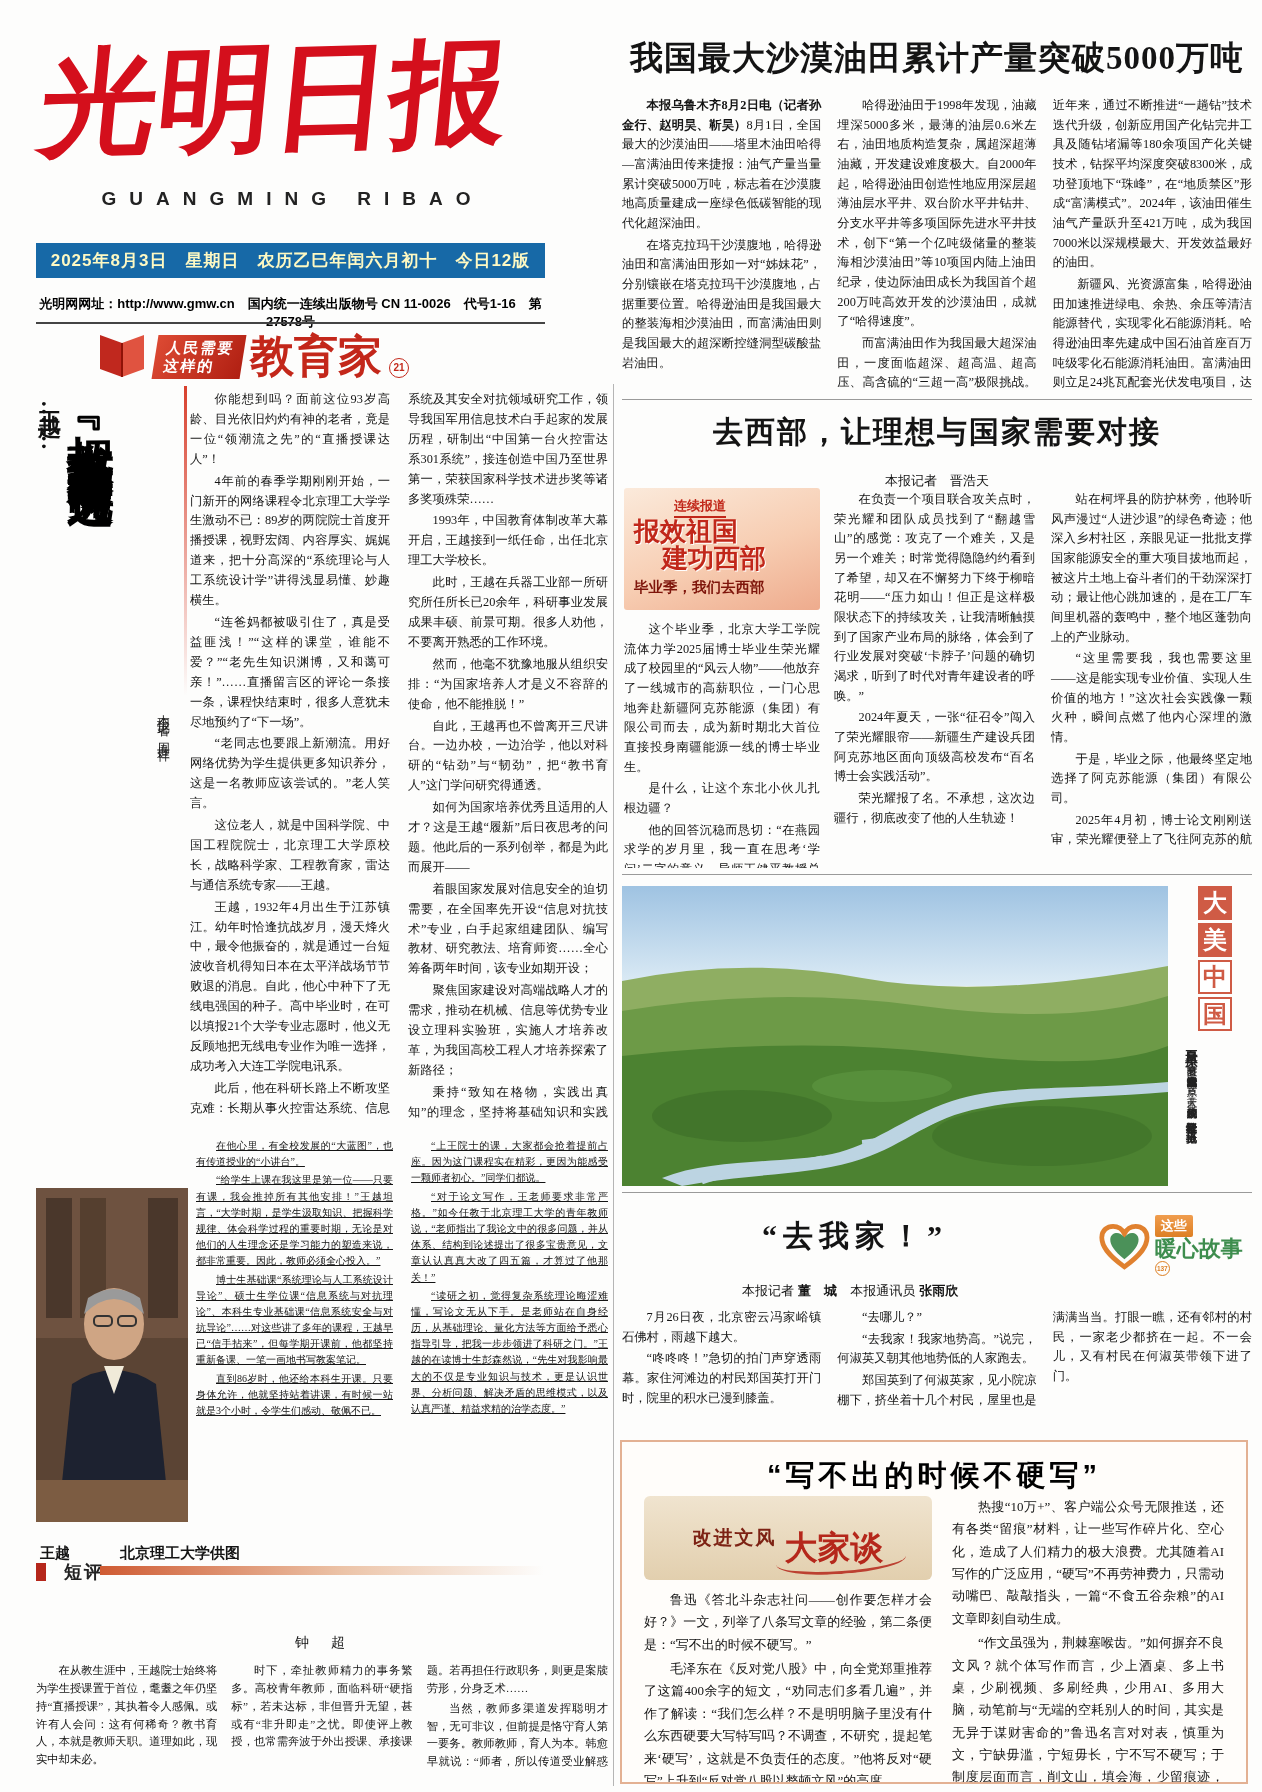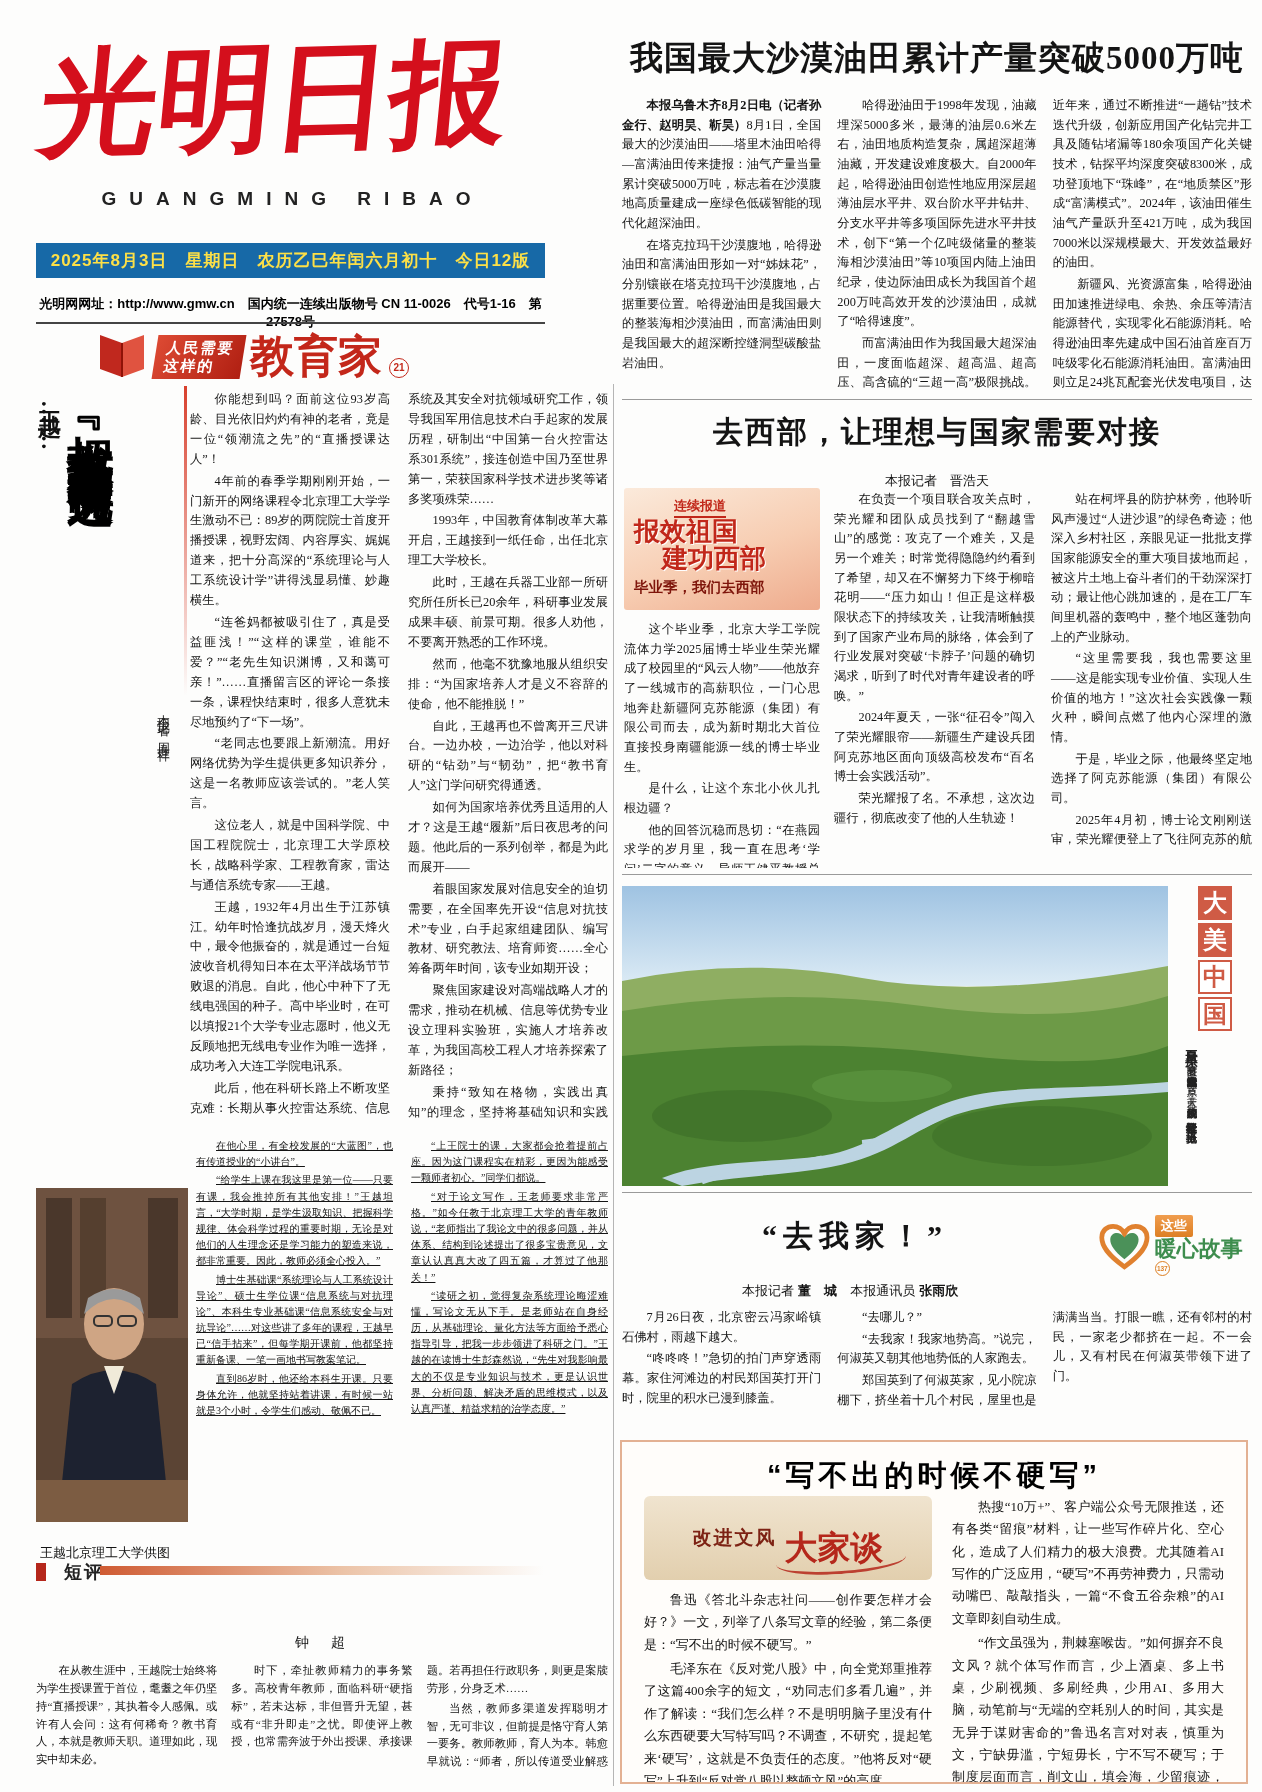--- a/index.html
+++ b/index.html
@@ -10,21 +10,21 @@
   .just{text-align:justify;}
   .indent p{text-indent:2em;margin:0 0 2px 0;}
   p{margin:0;}
 
   
   .masthead-cn{left:42px;top:12px;width:505px;height:172px;display:flex;justify-content:space-between;
     align-items:center;color:#d40f1c;font-family:cursive;font-weight:700;font-size:116px;
     transform:skewX(-7deg) rotate(-1.5deg);}
   .masthead-en{left:40px;top:188px;width:505px;text-align:center;letter-spacing:13px;
     font:600 19px "Liberation Sans",sans-serif;color:#222;}
-  .datebar{left:36px;top:243px;width:509px;height:35px;background:#1769a7;color:#fde047;
+  .datebar{left:36px;top:243px;width:509px;height:35px;background:#1769a7;color:#fef9c3;
     font:bold 17px "Liberation Sans",sans-serif;line-height:35px;text-align:center;letter-spacing:1px;}
   .infoline{left:36px;top:295px;width:509px;text-align:center;font:bold 13px "Liberation Sans",sans-serif;color:#000;}
   .header-rule{left:36px;top:322px;width:509px;height:2px;background:#444;}
 
   
   .hrule{height:1px;background:#9a9a9a;}
   .vrule{left:613px;top:384px;width:1px;height:1402px;background:#b5b5b5;}
 
   
   .oil-headline{left:622px;top:36px;width:630px;text-align:center;font-weight:bold;font-size:33px;letter-spacing:1px;}
@@ -99,22 +99,22 @@
     font:bold 10px "Liberation Sans",sans-serif;text-align:center;line-height:18px;align-self:flex-end;margin-bottom:6px;}
   .red-accent{left:184px;top:386px;width:3px;height:310px;background:linear-gradient(#d8402d,rgba(216,64,45,0));}
   .feat-lead-vert{left:34px;top:392px;font-weight:bold;font-size:23px;letter-spacing:4px;color:#111;}
   .feat-headline-vert{left:60px;top:398px;height:792px;font-weight:bold;font-size:47px;letter-spacing:3px;color:#000;}
   .feat-byline-vert{left:154px;top:704px;height:200px;font-size:13px;color:#222;letter-spacing:3px;}
   .feat-top{left:190px;top:390px;width:418px;height:744px;column-count:2;column-gap:18px;
     font-size:12.3px;line-height:1.62;overflow:hidden;}
   .feat-bottom{left:196px;top:1138px;width:412px;height:392px;column-count:2;column-gap:18px;
     font-size:10px;line-height:1.62;overflow:hidden;text-decoration:underline;}
   .portrait{left:36px;top:1188px;width:152px;height:334px;overflow:hidden;}
-  .portrait-caption{left:40px;top:1544px;width:200px;display:flex;
-    font-weight:normal;font-size:13px;}
+  .portrait-caption{left:40px;top:1544px;width:200px;display:flex;justify-content:space-between;
+    font-weight:bold;font-size:15px;}
 
   
   .comm-labelrow{left:36px;top:1560px;display:flex;align-items:center;gap:18px;}
   .comm-sq{width:10px;height:18px;background:#b5271b;}
   .comm-label{font:bold 18px "Liberation Sans",sans-serif;color:#222;letter-spacing:2px;}
   .comm-bar{left:100px;top:1566px;width:444px;height:9px;
     background:linear-gradient(90deg,#cf5b33,#ecc4a8 55%,rgba(236,196,168,0));}
   .comm-headline{left:36px;top:1590px;width:572px;text-align:center;font-weight:bold;font-size:27px;letter-spacing:5px;}
   .comm-author{left:36px;top:1634px;width:572px;text-align:center;font-size:14px;letter-spacing:4px;}
   .comm-body{left:36px;top:1662px;width:572px;height:124px;column-count:3;column-gap:14px;

